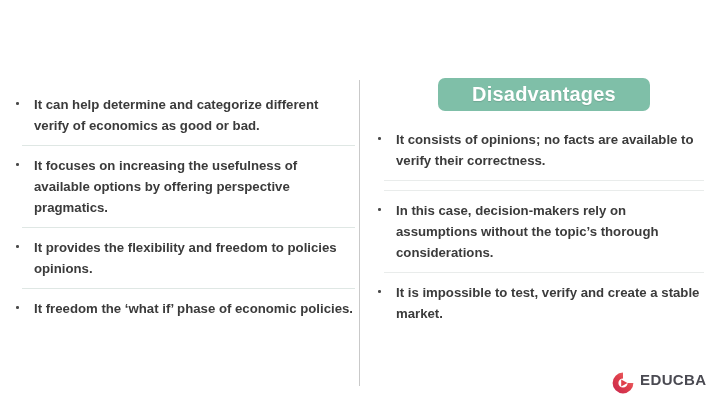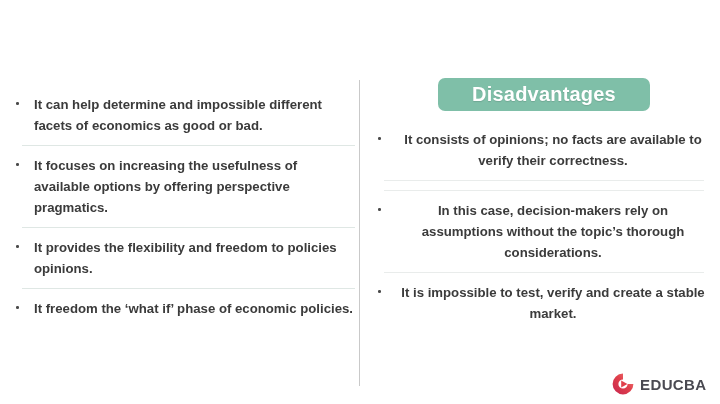--- a/index.html
+++ b/index.html
@@ -77,21 +77,21 @@
     margin-left: 66px;
     background: #7fbfa8;
   }
 
   .bullet-list {
     list-style: none;
     margin: 0;
     padding: 0;
   }
   .bullet-list.left  { margin-top: 16px; }
-  .bullet-list.right { margin-top: 18px; text-align: center; }
+  .bullet-list.right { margin-top: 18px; }
 
   .bullet-item {
     position: relative;
     padding: 0 0 0 24px;
     color: #3b3b3b;
     font-size: 13.2px;
     line-height: 21px;
     font-weight: bold;
   }
   .bullet-item .dot {
@@ -118,21 +118,21 @@
     margin-right: 6px;
   }
 
   .logo {
     position: absolute;
     left: 611px;
     top: 371px;
     width: 100px;
     height: 26px;
     display: flex;
-    align-items: center;
+    align-items: flex-start;
   }
   .logo .mark {
     width: 24px;
     height: 24px;
     flex: 0 0 24px;
     position: relative;
   }
   .logo .wordmark {
     margin-left: 5px;
     font-size: 15px;
@@ -147,21 +147,21 @@
 <div class="slide">
 
 
   <div class="divider-vertical"></div>
 
   <div class="column left">
 
     <ul class="bullet-list left">
       <li class="bullet-item">
         <span class="dot"></span>
-        <span class="txt">It can help determine and impossible different facets of economics as good or bad.</span>
+        <span class="txt">It can help determine and categorize different verify of economics as good or bad.</span>
       </li>
       <li class="item-sep"></li>
       <li class="bullet-item">
         <span class="dot"></span>
         <span class="txt">It focuses on increasing the usefulness of available options by offering perspective pragmatics.</span>
       </li>
       <li class="item-sep"></li>
       <li class="bullet-item">
         <span class="dot"></span>
         <span class="txt">It provides the flexibility and freedom to policies opinions.</span>

